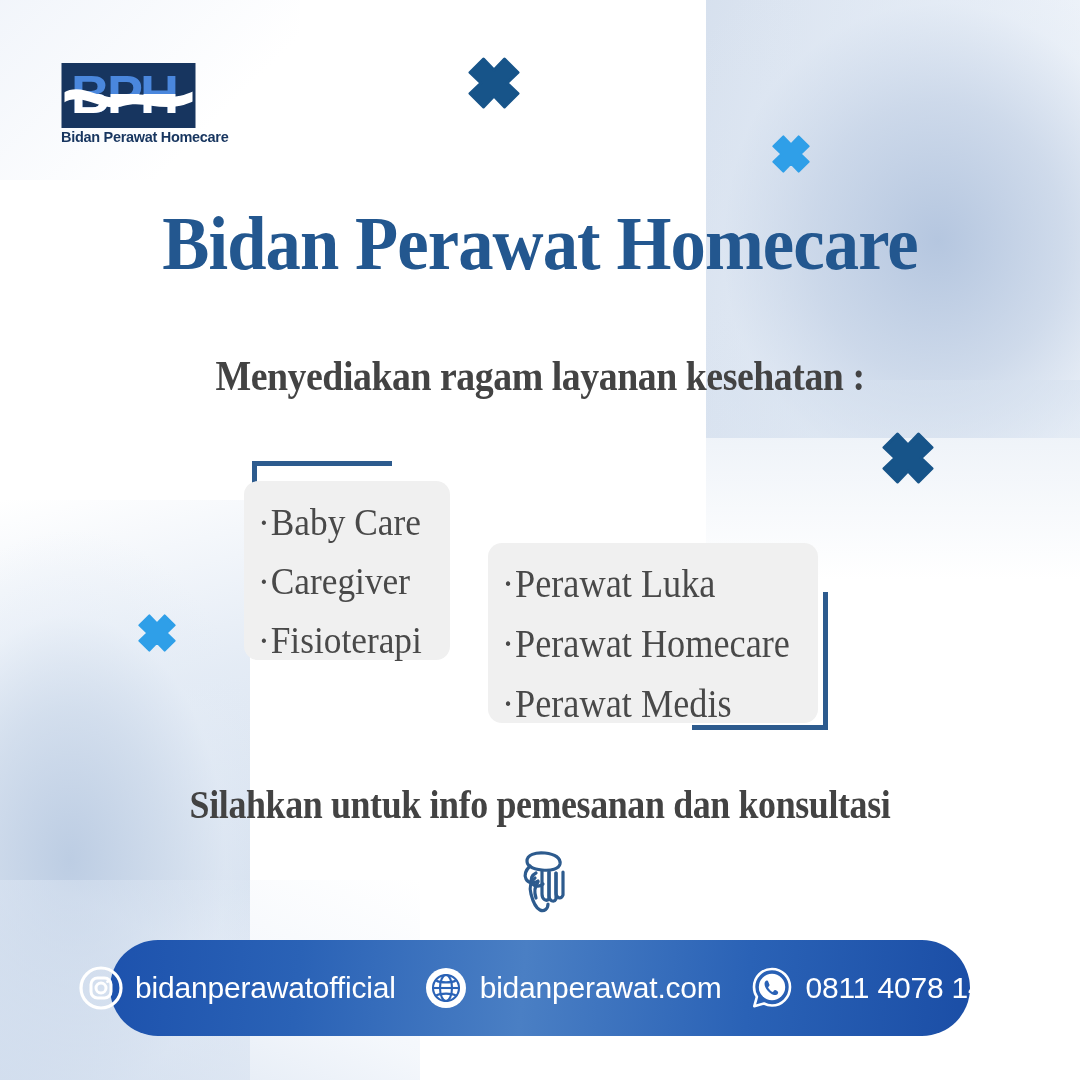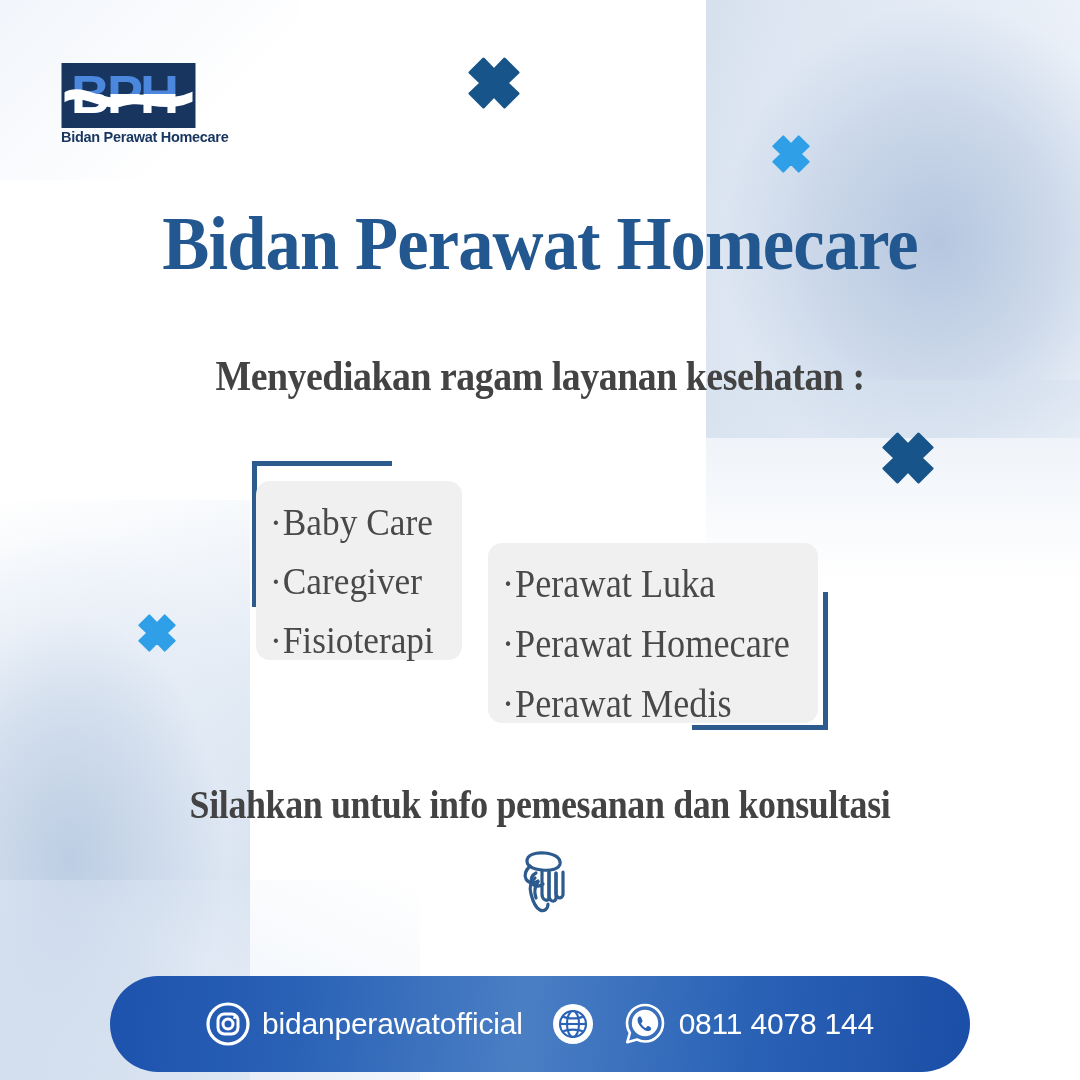--- a/index.html
+++ b/index.html
@@ -139,21 +139,21 @@
   }
 
   
   .svc-box {
     position: absolute;
     background: #f0f0f0;
     border-radius: 14px;
     box-sizing: border-box;
   }
   #svc-left {
-    left: 256px;
+    left: 244px;
     top: 481px;
     width: 206px;
     height: 179px;
     padding: 12px 16px 12px 14px;
   }
   #svc-right {
     left: 488px;
     top: 543px;
     width: 330px;
     height: 180px;
@@ -209,21 +209,20 @@
     left: 110px;
     top: 940px;
     width: 860px;
     height: 96px;
     border-radius: 48px;
     background: linear-gradient(95deg, #1d52ad 0%, #2a62b6 22%, #4a7fc4 48%, #2a62b6 74%, #1b4ea6 100%);
     display: flex;
     align-items: center;
     justify-content: center;
     gap: 0px;
-    margin-top: 36px;
   }
   .contact-item {
     display: flex;
     align-items: center;
     gap: 12px;
     padding: 0 14px;
   }
   .contact-label {
     font-family: "Liberation Sans", "DejaVu Sans", sans-serif;
     font-size: 30px;
@@ -328,20 +327,21 @@
       <svg class="contact-icon" viewBox="0 0 44 44">
         <circle cx="22" cy="22" r="20" fill="#ffffff"></circle>
         <g fill="none" stroke="#2a62b6" stroke-width="2.1">
           <circle cx="22" cy="22" r="13"></circle>
           <ellipse cx="22" cy="22" rx="6" ry="13"></ellipse>
           <line x1="9" y1="22" x2="35" y2="22"></line>
           <path d="M12.2 14.5 C16 17, 28 17, 31.8 14.5"></path>
           <path d="M12.2 29.5 C16 27, 28 27, 31.8 29.5"></path>
         </g>
       </svg>
+      <span class="contact-label">bidanperawat.com</span>
     </div>
 
     <div class="contact-item">
       <svg class="contact-icon" viewBox="0 0 44 44">
         <path d="M22 3 C12 3, 4 11, 4 21 C4 24.6, 5 28, 6.9 30.8 L4.3 40.2 L14 37.5 C16.4 38.8, 19.1 39.5, 22 39.5 C32 39.5, 40 31.1, 40 21 C40 11, 32 3, 22 3 Z" fill="none" stroke="#ffffff" stroke-width="2.6" stroke-linejoin="round"></path>
         <circle cx="22" cy="21" r="13.2" fill="#ffffff"></circle>
         <path d="M17.2 14.6 C16.2 14.6, 15.2 15.2, 14.8 16.3 C14.2 17.9, 14.6 20.2, 16.3 22.9 C18.2 25.9, 21.2 28.2, 24 28.9 C25.6 29.3, 26.9 28.9, 27.6 27.9 C28.1 27.2, 28.3 26.4, 28.1 25.9 C28 25.6, 25.9 24.3, 25.3 24.1 C24.8 23.9, 24.4 24.1, 24 24.6 C23.7 25, 23.3 25.5, 23.1 25.7 C22.8 26, 22.5 26, 22.1 25.8 C21.1 25.3, 19.7 24.2, 18.7 22.6 C18 21.5, 18.1 21.1, 18.5 20.7 C18.8 20.4, 19.1 20, 19.3 19.7 C19.6 19.3, 19.6 19, 19.4 18.6 C19.2 18.1, 18.5 16.1, 18.2 15.5 C17.9 14.9, 17.6 14.6, 17.2 14.6 Z" fill="#2a62b6"></path>
       </svg>
       <span class="contact-label">0811 4078 144</span>
     </div>

